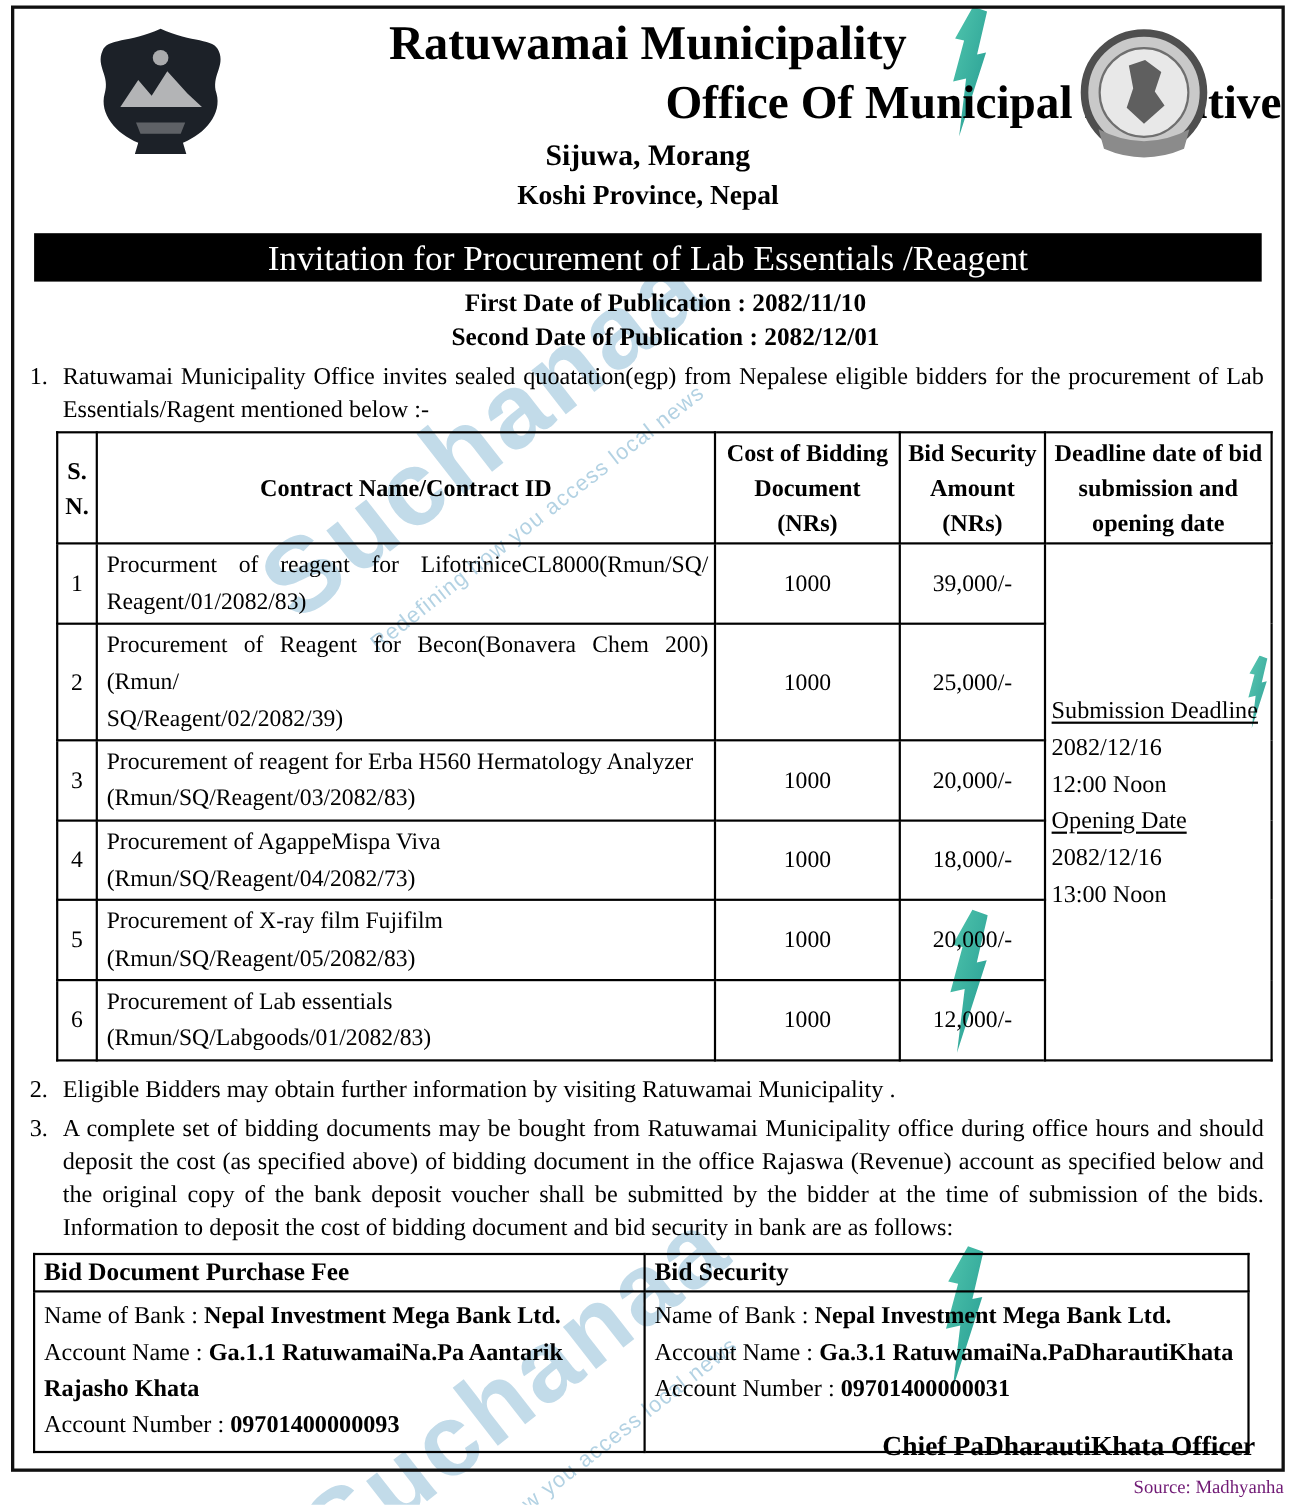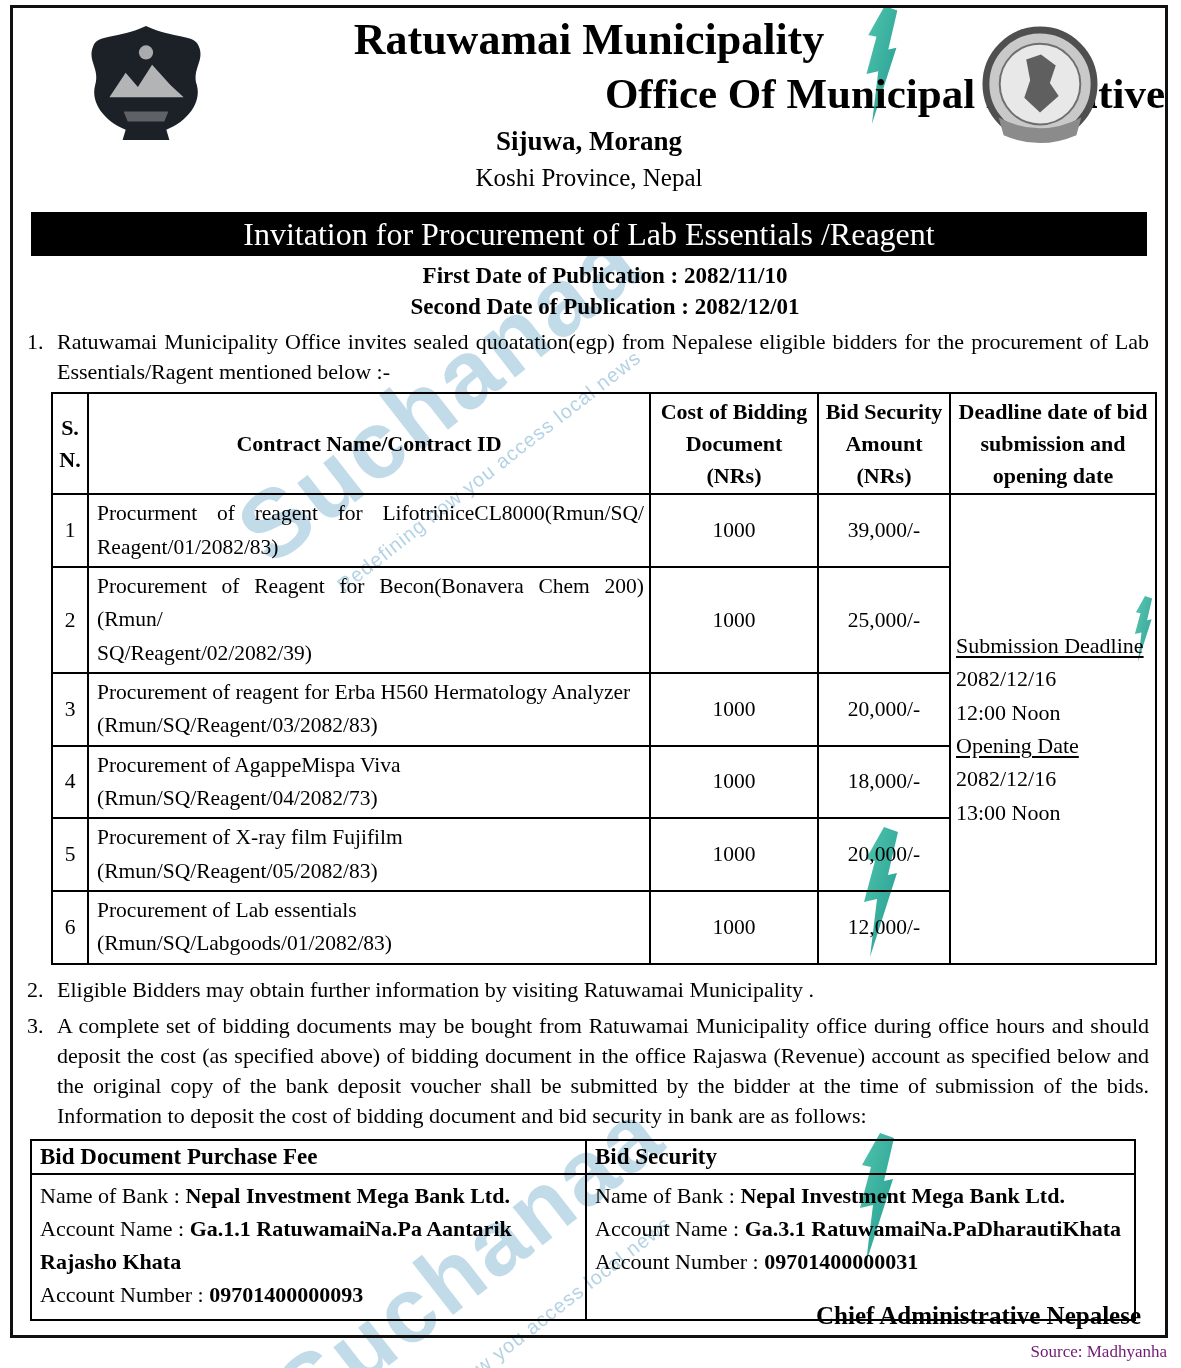--- a/index.html
+++ b/index.html
@@ -24,21 +24,21 @@
   .doc { position: absolute; left: 10px; top: 5px; width: 1158px; height: 1333px; border: 3px solid #101010; z-index: 1; overflow: hidden; }
 
   
   .hdr { position: relative; height: 200px; }
   .logo { position: absolute; }
   .logo-left { left: 72px; top: 16px; width: 122px; height: 120px; }
   .logo-right { right: 66px; top: 18px; width: 118px; height: 126px; }
   .t1 { text-align: center; font-weight: bold; font-size: 44px; padding-top: 6px; }
   .t2 { text-align: right; font-weight: bold; font-size: 43px; margin-top: 4px; }
   .t3 { text-align: center; font-weight: bold; font-size: 27px; margin-top: 8px; }
-  .t4 { text-align: center; font-weight: normal; font-size: 25px; margin-top: 7px; }
+  .t4 { text-align: center; font-weight: bold; font-size: 25px; margin-top: 7px; }
 
   .banner { margin: 4px 18px 0 18px; background: #000; color: #fff; font-weight: normal; font-size: 32px; text-align: center; line-height: 44px; height: 44px; }
 
   .dates { text-align: center; font-weight: bold; font-size: 23px; margin-top: 7px; margin-left: 32px; }
   .dates div + div { margin-top: 5px; }
 
   .para { display: flex; margin: 7px 16px 0 14px; font-size: 22px; line-height: 1.36; position: relative; }
   .para .num { width: 30px; flex: none; }
   .para .ptxt { flex: 1; text-align: justify; }
   .para.short .ptxt { text-align: left; }
@@ -261,17 +261,17 @@
           </td>
         </tr>
       </tbody>
     </table>
 
     <div class="para" style="margin-top:8px">
       <div class="num">4.</div>
       <div class="ptxt">If the last date of opening falls on government holiday, then the working day shall be considered as the last date. In such case the validity period of the bid security shall remain same as specified for the original last date of bid submission.</div>
     </div>
 
-    <div class="sig">Chief Administrative Nepalese</div>
+    <div class="sig">Chief PaDharautiKhata Officer</div>
   </div>
 
   <div class="source">Source: Madhyanha</div>
 </div>
 
 </body></html>

